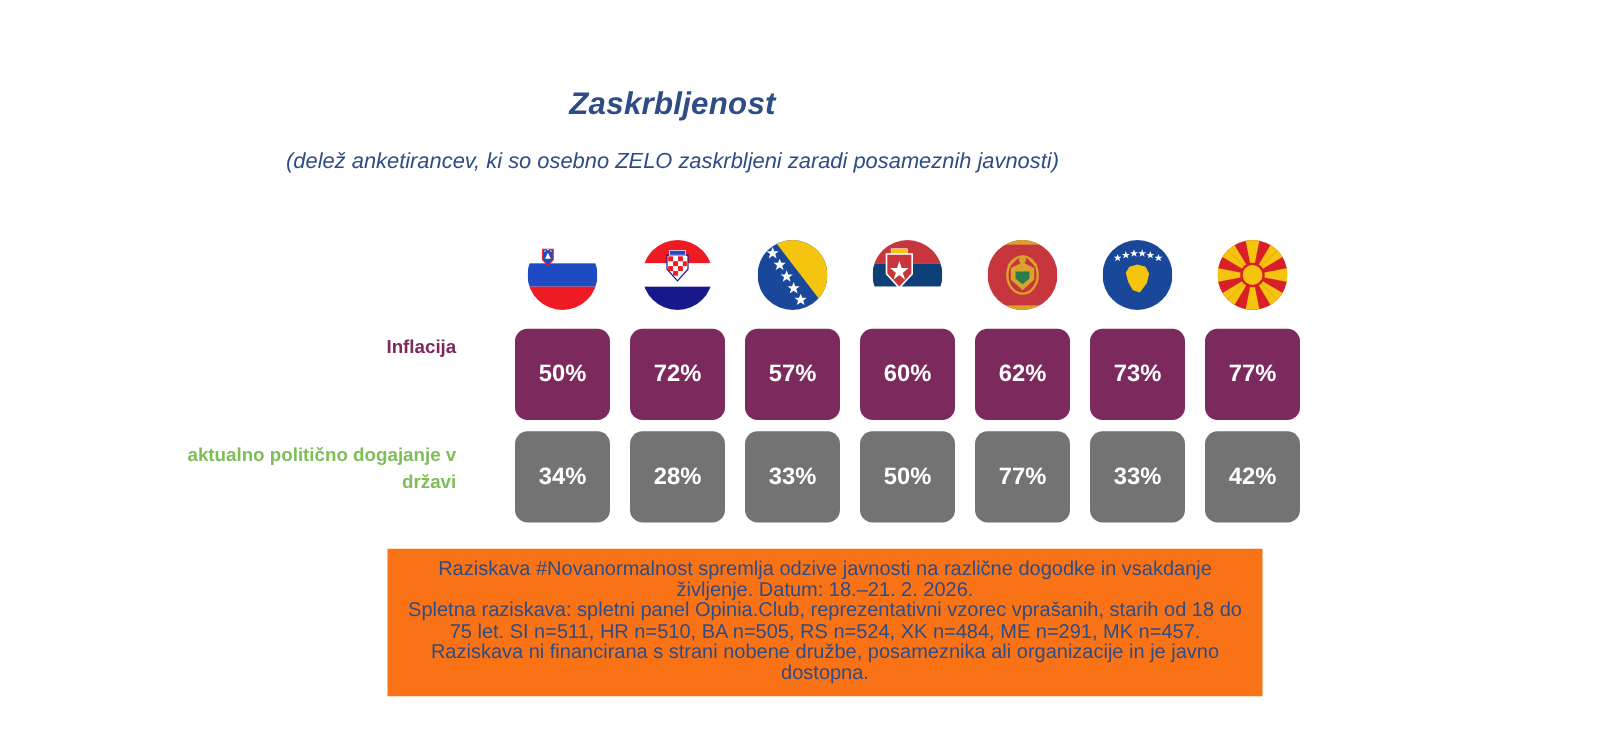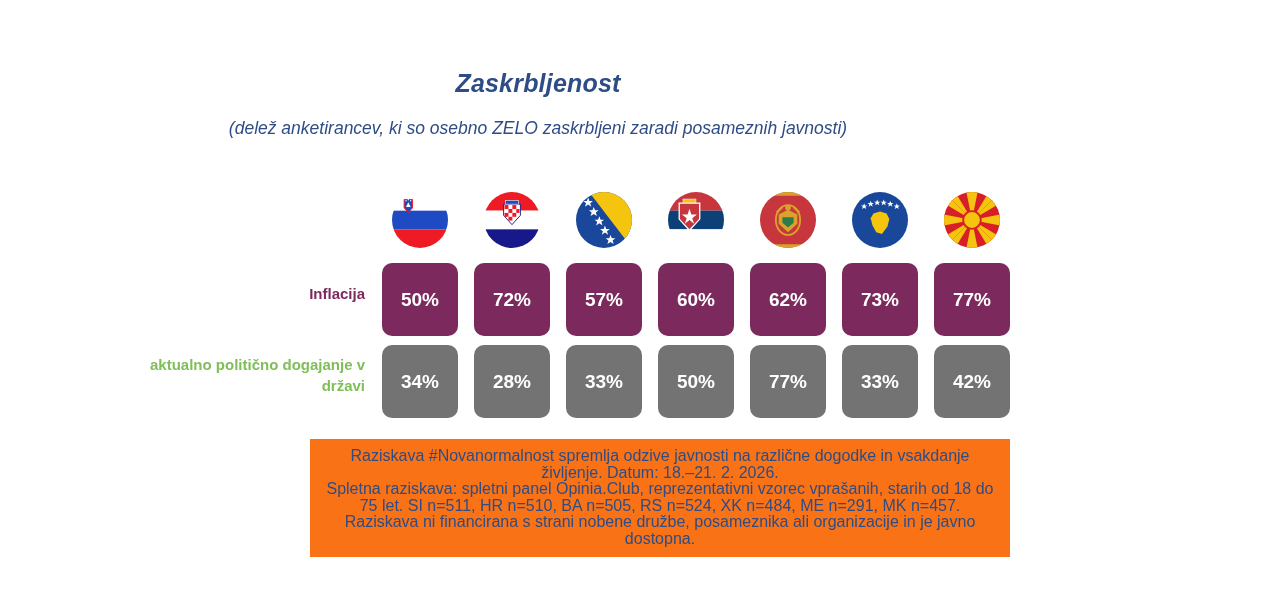--- a/index.html
+++ b/index.html
@@ -37,21 +37,21 @@
     margin-top: 19px;
     font-size: 17.5px;
     font-style: italic;
     color: #2E4C85;
     line-height: 22px;
   }
 
   
   .matrix {
     position: absolute;
-    left: 382px;
+    left: 412px;
     top: 186px;
     display: flex;
     flex-direction: column;
     gap: 9px;
   }
   .flag-row, .data-row {
     display: flex;
     gap: 16px;
   }
   .col-cell { width: 76px; }
@@ -92,21 +92,21 @@
   .row-label {
     position: absolute;
     width: 230px;
     text-align: right;
     font-size: 15px;
     font-weight: bold;
     line-height: 21px;
   }
   .row-label.inflation {
     left: 135px;
-    top: 283px;
+    top: 267px;
     color: #7C2A5D;
   }
   .row-label.politics {
     left: 135px;
     top: 354px;
     color: #7FBE58;
   }
 
   
   .footnote {

